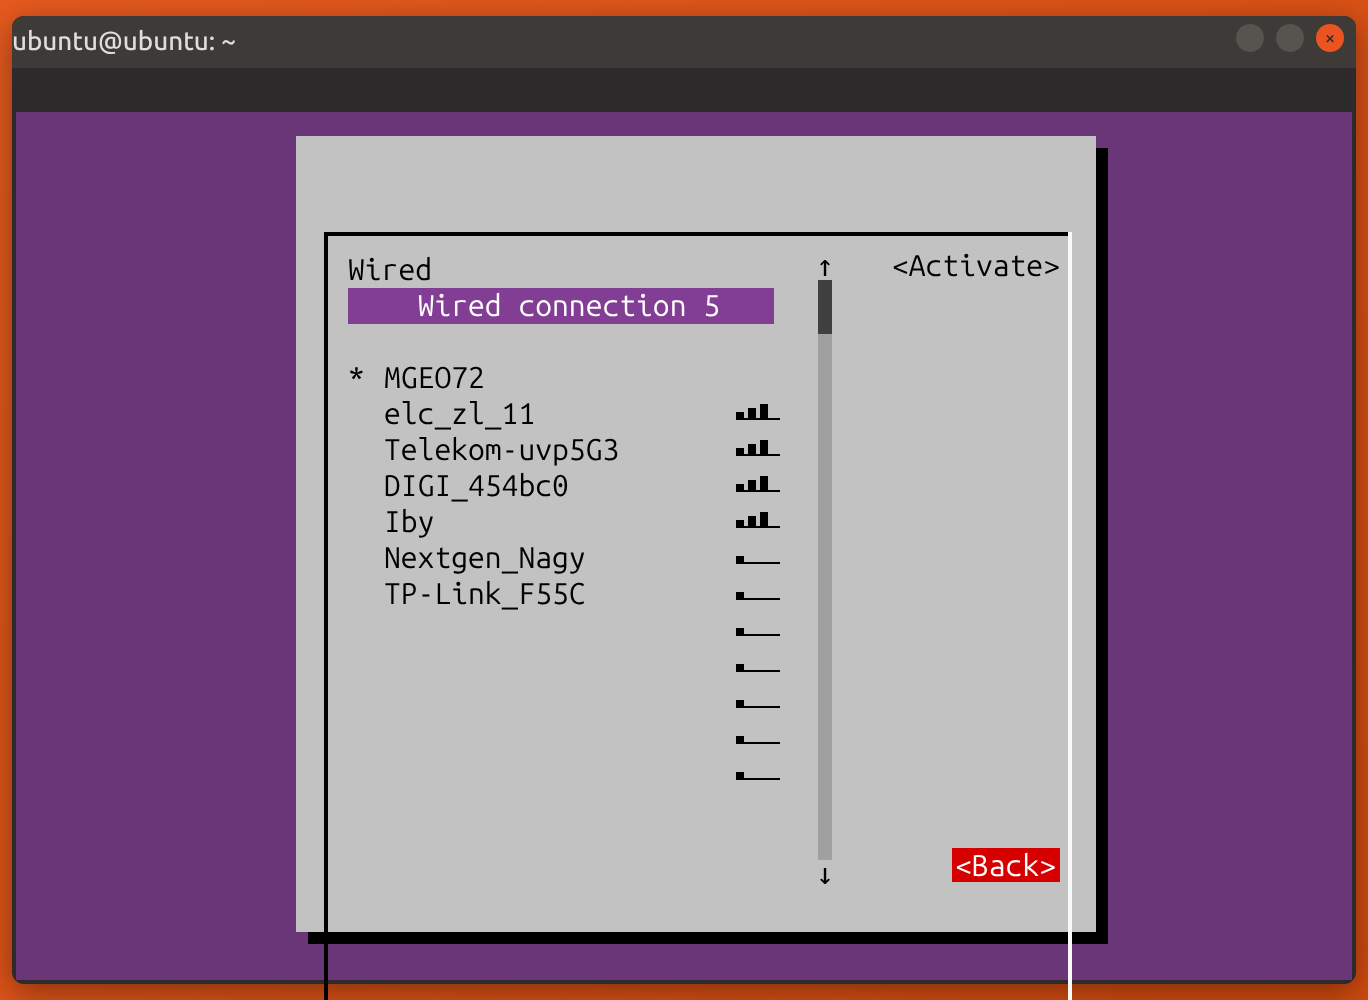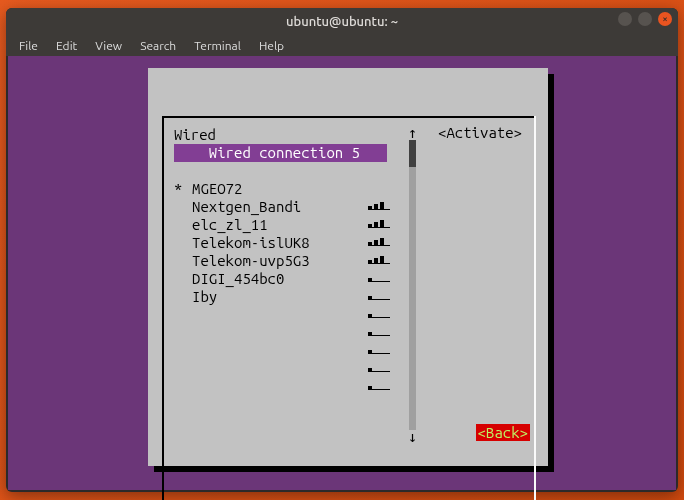--- a/index.html
+++ b/index.html
@@ -20,21 +20,21 @@
     background: #2c2a2a;
     border-radius: 6px;
     box-shadow: 0 4px 16px rgba(0,0,0,0.4);
   }
   .titlebar {
     height: 26px;
     background: #3d3a37;
     border-radius: 6px 6px 0 0;
     display: flex;
     align-items: center;
-    justify-content: center;
+    justify-content: flex-start;
     position: relative;
     color: #e0ddda;
     font-size: 13px;
     font-weight: 500;
   }
   .win-buttons {
     position: absolute;
     right: 6px;
     top: 4px;
     display: flex;
@@ -202,70 +202,62 @@
     left: 0;
     width: 22px;
     height: 1px;
     background: #000;
   }
   .right-col {
     position: absolute;
     right: 18px;
     top: 56px;
     width: 92px;
-    text-align: left;
+    text-align: right;
   }
   .activate {
     color: #000;
   }
   .back {
     position: absolute;
     right: 18px;
     top: 356px;
     background: #d60000;
-    color: #bef264;
+    color: #ffffff;
     padding: 0 2px;
   }
 </style>
 </head>
 <body>
 
 <div class="window">
   <div class="titlebar">
     <span>ubuntu@ubuntu: ~</span>
     <div class="win-buttons">
       <div class="win-btn"></div>
       <div class="win-btn"></div>
       <div class="win-btn close">×</div>
     </div>
   </div>
-  <div class="menubar">
-    <div class="menu-item">File</div>
-    <div class="menu-item">Edit</div>
-    <div class="menu-item">View</div>
-    <div class="menu-item">Search</div>
-    <div class="menu-item">Terminal</div>
-    <div class="menu-item">Help</div>
-  </div>
   <div class="terminal">
     <div class="tui-shadow"></div>
     <div class="tui-box">
       <div class="inner-frame">
         <div class="list-area">
           <div class="section-header">Wired</div>
           <div class="entry selected">&nbsp;&nbsp;<span>Wired connection 5</span></div>
           <div style="height:18px"></div>
           <div id="wifi-list">
               <div class="entry"><span class="star">*</span><span>MGEO72</span></div>
-              <div class="entry"><span class="star"></span><span>Nextgen_Bandi</span></div>
               <div class="entry"><span class="star"></span><span>elc_zl_11</span></div>
-              <div class="entry"><span class="star"></span><span>Telekom-islUK8</span></div>
               <div class="entry"><span class="star"></span><span>Telekom-uvp5G3</span></div>
               <div class="entry"><span class="star"></span><span>DIGI_454bc0</span></div>
               <div class="entry"><span class="star"></span><span>Iby</span></div>
+              <div class="entry"><span class="star"></span><span>Nextgen_Nagy</span></div>
+              <div class="entry"><span class="star"></span><span>TP-Link_F55C</span></div>
             </div>
         </div>
         <div class="scrollbar">
           <div class="arrow">↑</div>
           <div class="track"></div>
           <div class="thumb"></div>
           <div class="arrow" style="position:absolute;bottom:0;width:100%">↓</div>
         </div>
       </div>
       <div class="right-col">

